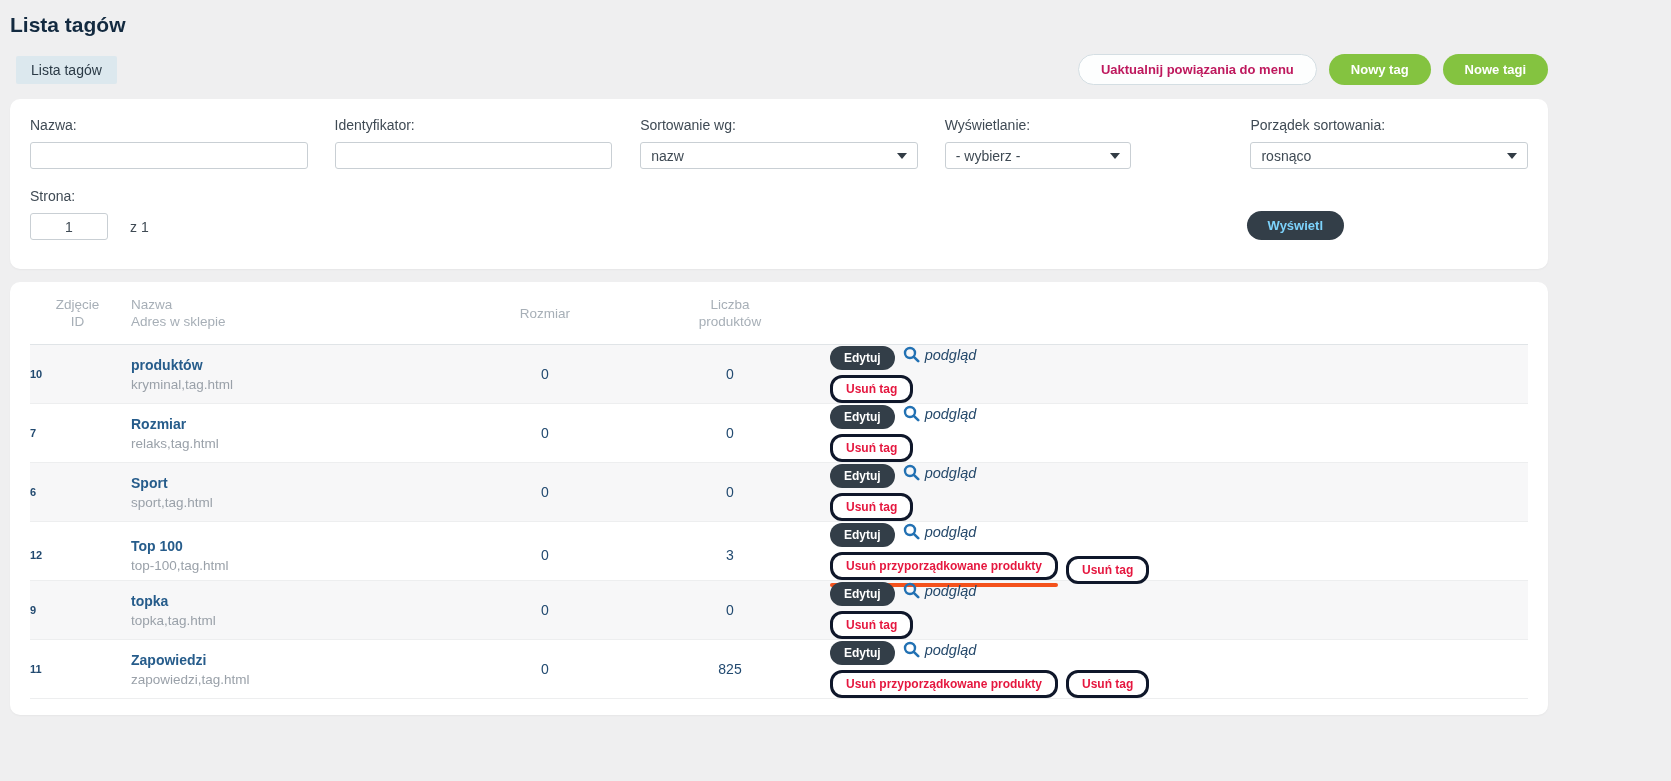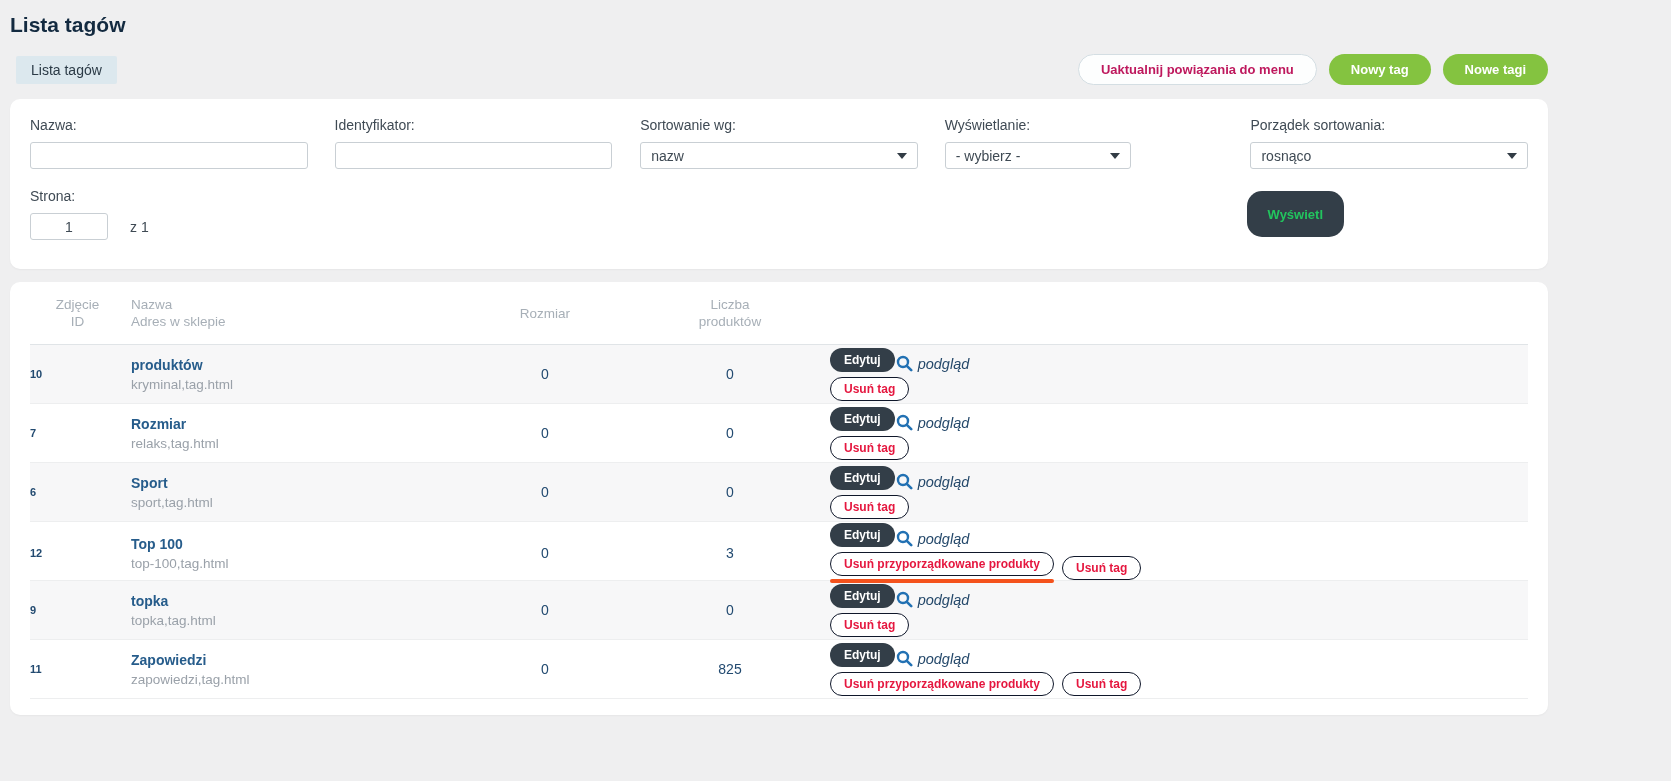--- a/index.html
+++ b/index.html
@@ -61,27 +61,27 @@
   }
   .select{
     height:27px;border:1px solid #c9cfd4;border-radius:3px;
     display:flex;align-items:center;justify-content:space-between;
     padding:0 10px;font-size:14px;color:#3f4a54;cursor:pointer;background:#fff;
   }
   .caret{
     width:0;height:0;border-left:5px solid transparent;
     border-right:5px solid transparent;border-top:6px solid #323c45;
   }
-  .filter-row2{display:flex;align-items:center;margin-top:19px;gap:16px;}
+  .filter-row2{display:flex;align-items:flex-end;margin-top:19px;gap:16px;}
   .page-field{display:flex;flex-direction:column;width:200px;}
   .page-input-line{display:flex;align-items:center;gap:6px;}
   .page-input{width:78px;text-align:center;}
   .page-total{font-size:14px;color:#3f4a54;margin-left:16px;}
   .btn-dark{
-    background:var(--dark-button);color:#22c55e;height:46px;border-radius:15px;
+    background:var(--dark-button);color:#7dd3fc;height:29px;border-radius:15px;
     padding:4px 21px;margin-left:auto;margin-right:184px;
   }
   
   .table-card{padding:0 20px 16px;margin-top:13px;}
   .thead,.trow{
     display:grid;
     grid-template-columns:95px 335px 170px 200px 1fr;
     align-items:center;
   }
   .thead{height:63px;border-bottom:1px solid #e0e4e7;color:#a7afb7;font-size:13.5px;}
@@ -93,34 +93,34 @@
   .cell-id{text-align:left;font-size:11px;font-weight:bold;}
   .cell-id a{color:var(--number-navy);text-decoration:none;cursor:pointer;}
   .cell-name{padding-left:6px;}
   .name-link{
     font-size:14px;font-weight:bold;color:var(--link-navy);
     text-decoration:none;cursor:pointer;display:inline-block;
   }
   .url{font-size:13.5px;color:#9aa1a9;margin-top:3px;}
   .cell-num{text-align:center;font-size:14px;color:var(--number-navy);}
   .cell-actions{padding-top:1px;}
-  .action-line1{display:flex;align-items:flex-end;gap:1px;}
+  .action-line1{display:flex;align-items:flex-start;gap:8px;}
   .btn-edit{
     background:var(--dark-button);color:#fff;font-size:12px;font-weight:bold;
     padding:5px 14px;border-radius:12px;border:none;cursor:pointer;
     font-family:inherit;
   }
   .preview-link{
     display:flex;align-items:center;gap:5px;text-decoration:none;cursor:pointer;
   }
   .preview-link span{font-size:14.5px;color:#24486a;font-style:italic;}
   .action-line2{display:flex;align-items:center;gap:8px;margin-top:5px;}
   .pill-wrap{display:inline-block;}
   .pill-danger{
-    background:#fff;border:1px solid #0f172a;color:var(--danger-red);
+    background:#fff;border:3px solid #0f172a;color:var(--danger-red);
     font-size:12px;font-weight:bold;padding:4px 13px;border-radius:12px;
     cursor:pointer;font-family:inherit;white-space:nowrap;
   }
   .pill-wrap.highlighted::after{
     content:"";display:block;height:4px;background:var(--highlight-orange);
     border-radius:2px;margin-top:3px;
   }
 </style>
 </head>
 <body>

